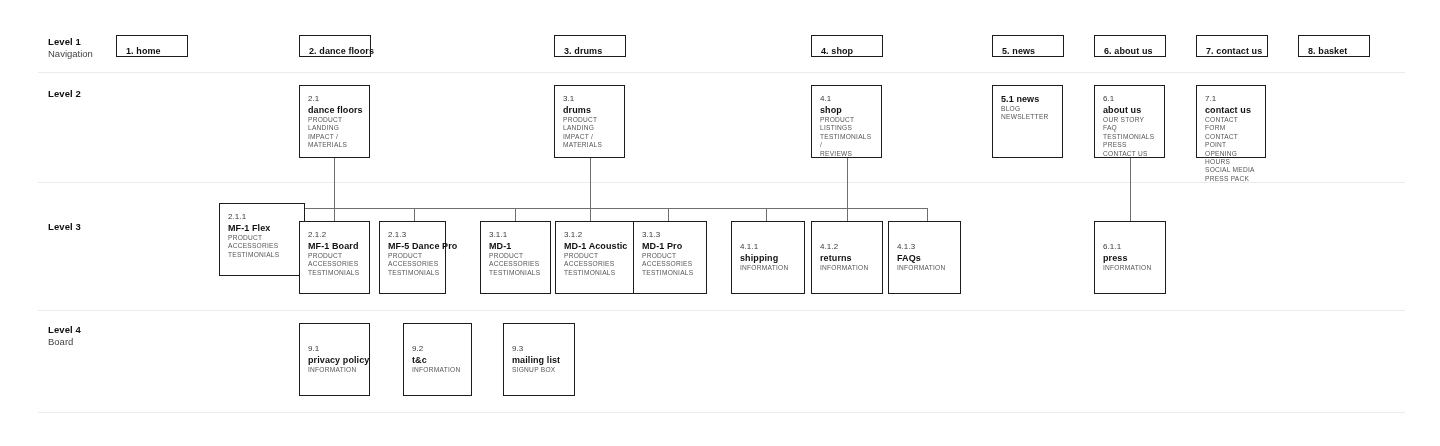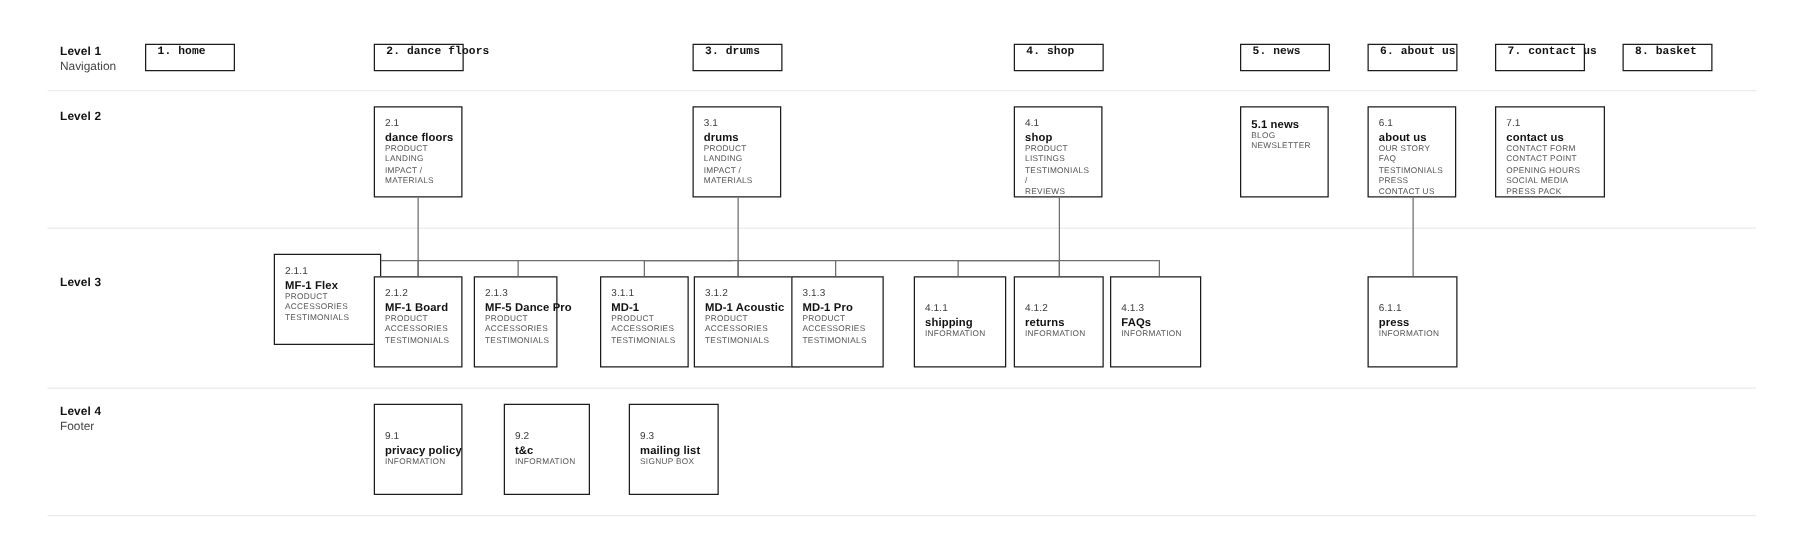--- a/index.html
+++ b/index.html
@@ -42,23 +42,22 @@
     letter-spacing: .1px; white-space: nowrap;
   }
   .bx-lines { margin-top: 0px; }
   .bx-line {
     font-size: 6.6px; color: #555; line-height: 8.4px;
     letter-spacing: .25px; text-transform: uppercase;
   }
 
   
   .nav-box {
-    display: flex; align-items: flex-start;
+    display: flex; align-items: flex-end;
     border: 1.6px solid #1c1c1c;
-    font-family: Liberation Mono, monospace;
   }
   .nav-box .nav-label {
     font-size: 9px; font-weight: bold; color: #111;
     padding-left: 9px; letter-spacing: .1px; white-space: nowrap;
   }
 
   
   .bx-titleline {
     font-size: 9px; font-weight: bold; color: #111; line-height: 12px;
     letter-spacing: .1px; white-space: nowrap;
@@ -83,21 +82,21 @@
     <div class="lvl-sub">Navigation</div>
   </div>
   <div class="level-label" style="top:88px">
     <div class="lvl-title">Level 2</div>
   </div>
   <div class="level-label" style="top:221px">
     <div class="lvl-title">Level 3</div>
   </div>
   <div class="level-label" style="top:324px">
     <div class="lvl-title">Level 4</div>
-    <div class="lvl-sub">Footer</div>
+    <div class="lvl-sub">Board</div>
   </div>
 
   <div class="box nav-box" style="left:116px;top:35px;width:72px;height:22px">
     <span class="nav-label">1. home</span>
   </div>
   <div class="box nav-box" style="left:299px;top:35px;width:72px;height:22px">
     <span class="nav-label">2. dance floors</span>
   </div>
   <div class="box nav-box" style="left:554px;top:35px;width:72px;height:22px">
     <span class="nav-label">3. drums</span>
@@ -169,21 +168,21 @@
       <div class="bx-lines">
         <div class="bx-line">OUR STORY</div>
         <div class="bx-line">FAQ</div>
         <div class="bx-line">TESTIMONIALS</div>
         <div class="bx-line">PRESS</div>
         <div class="bx-line">CONTACT US</div>
       </div>
     </div>
   </div>
 
-  <div class="box" style="left:1196px;top:85px;width:88px;height:73px">
+  <div class="box" style="left:1196px;top:85px;width:70px;height:73px">
     <div class="bx-inner">
       <div class="bx-num">7.1</div>
       <div class="bx-title">contact us</div>
       <div class="bx-lines">
         <div class="bx-line">CONTACT FORM</div>
         <div class="bx-line">CONTACT POINT</div>
         <div class="bx-line">OPENING HOURS</div>
         <div class="bx-line">SOCIAL MEDIA</div>
         <div class="bx-line">PRESS PACK</div>
       </div>

